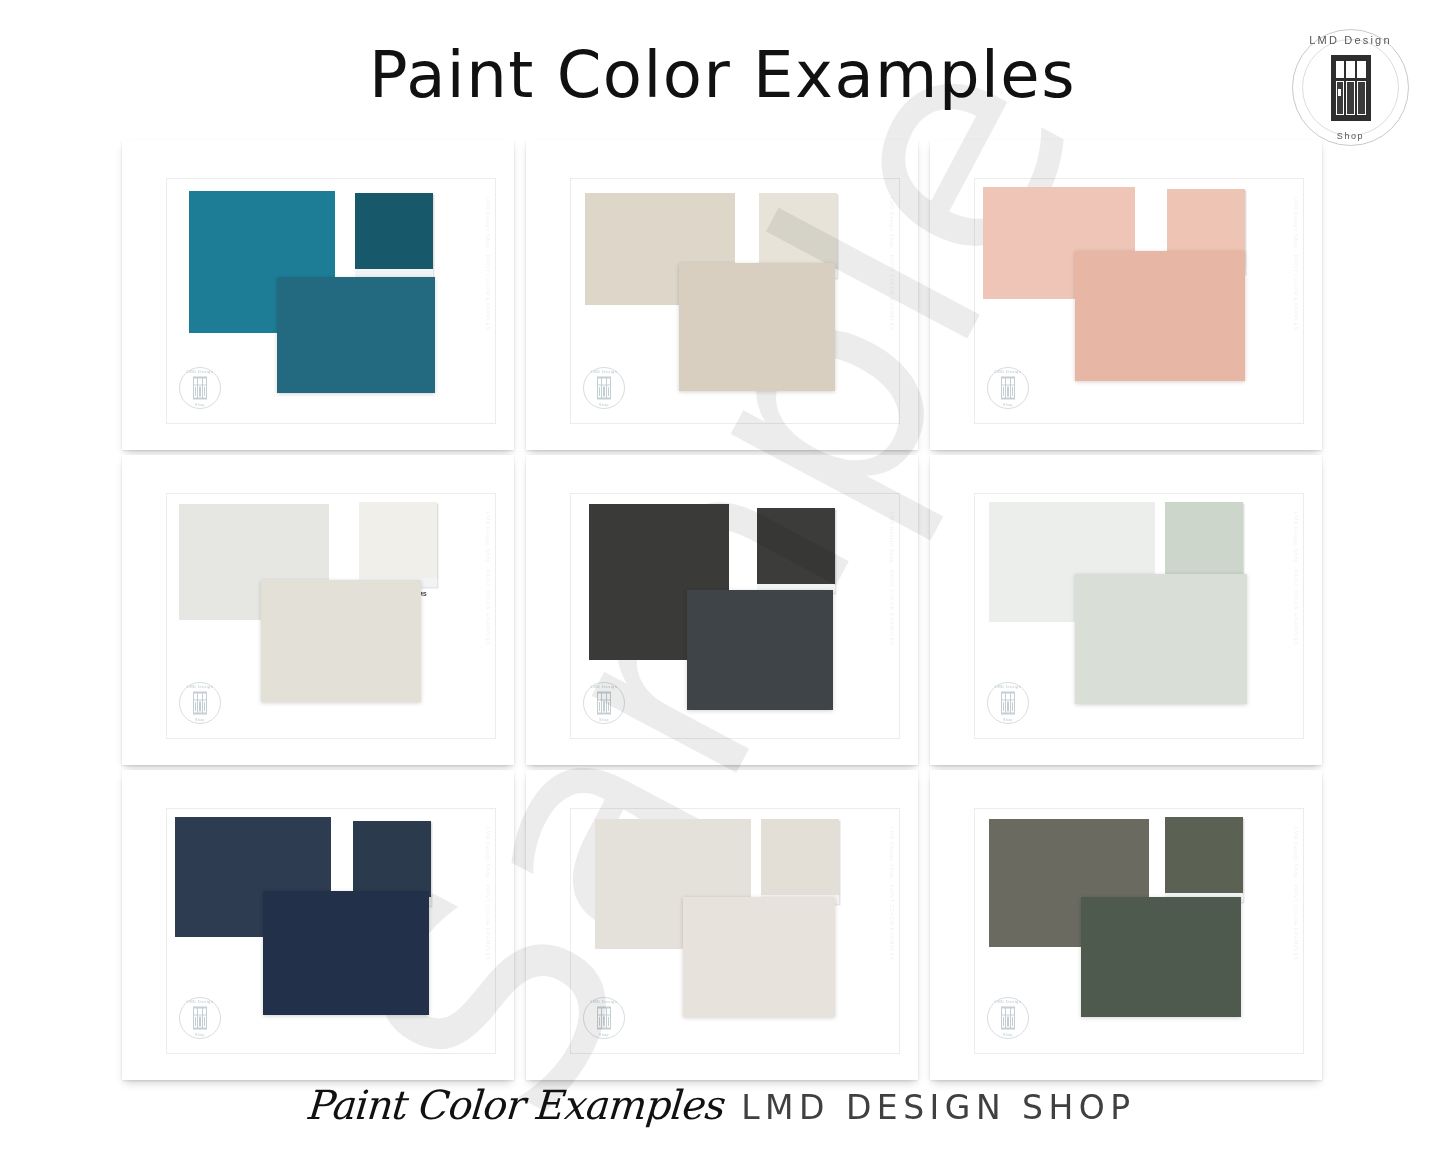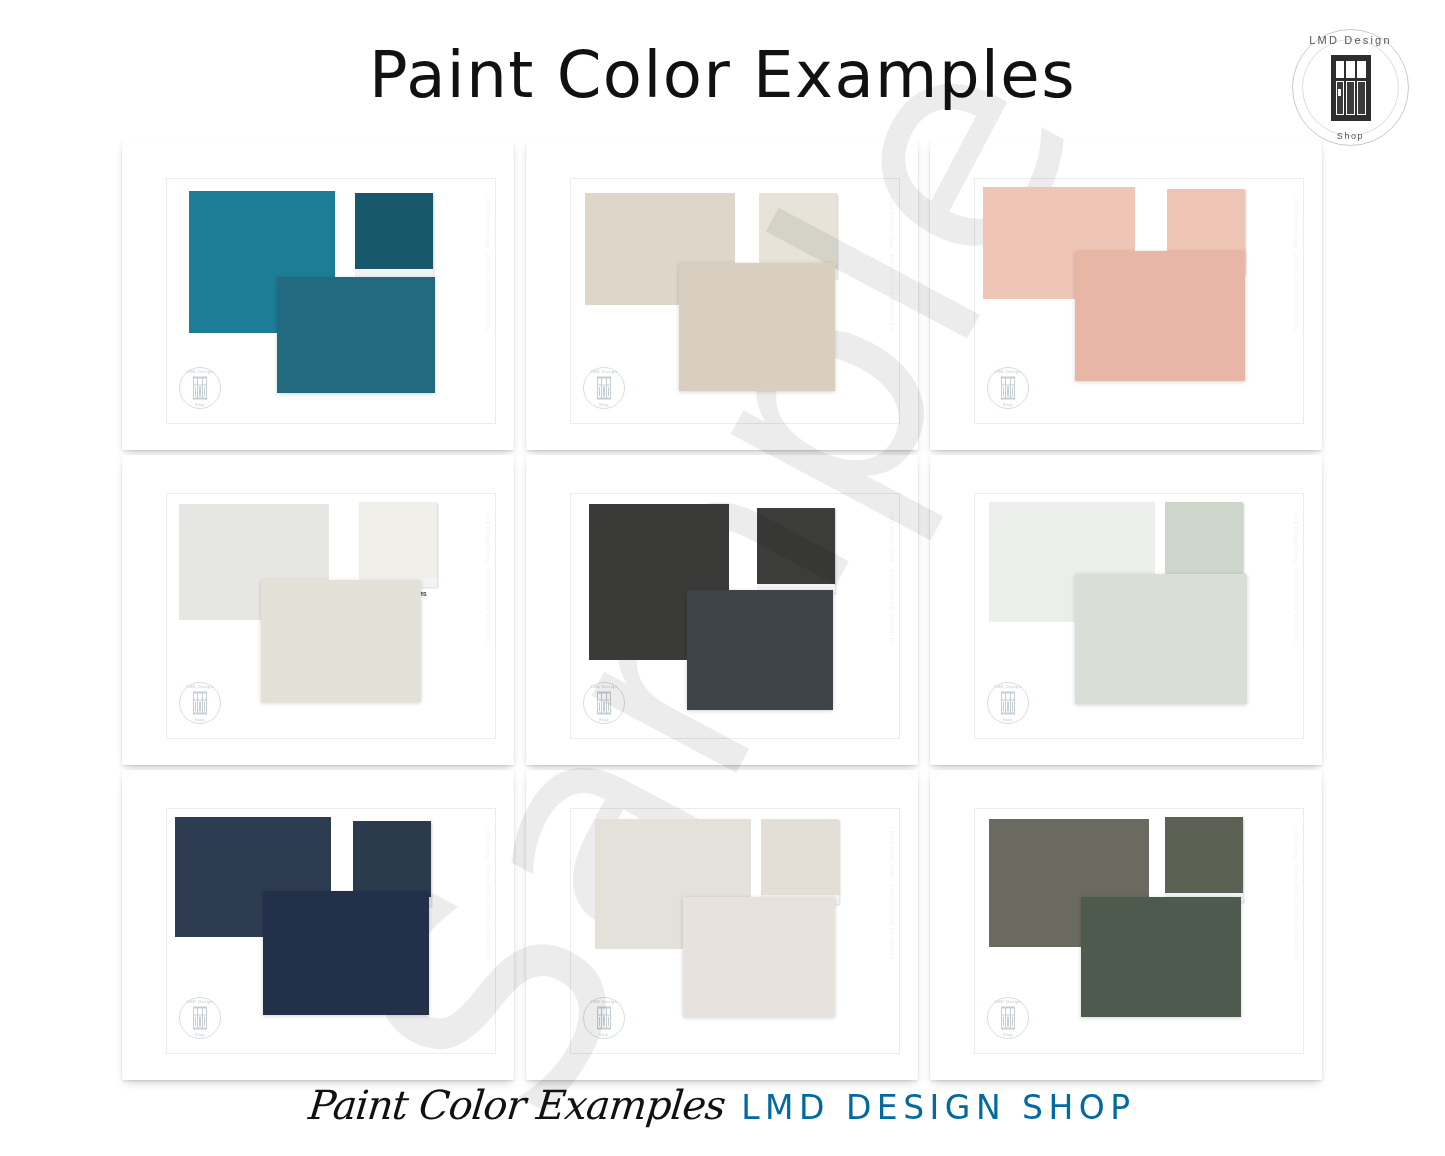--- a/index.html
+++ b/index.html
@@ -205,21 +205,21 @@
     font-style:italic;
     font-size:40px;
     color:#111111;
     transform:skewX(-6deg);
     letter-spacing:-1px;
   }
   .footer-caps{
     font-family:"DejaVu Sans", sans-serif;
     font-size:33px;
     letter-spacing:5.5px;
-    color:#0369a1;
+    color:#404040;
   }
 </style>
 </head>
 <body>
 
 <div class="page-title">Paint Color Examples</div>
 
 <div class="brand-badge">
   <div class="badge-ring"></div>
   <div class="badge-ring inner"></div>

